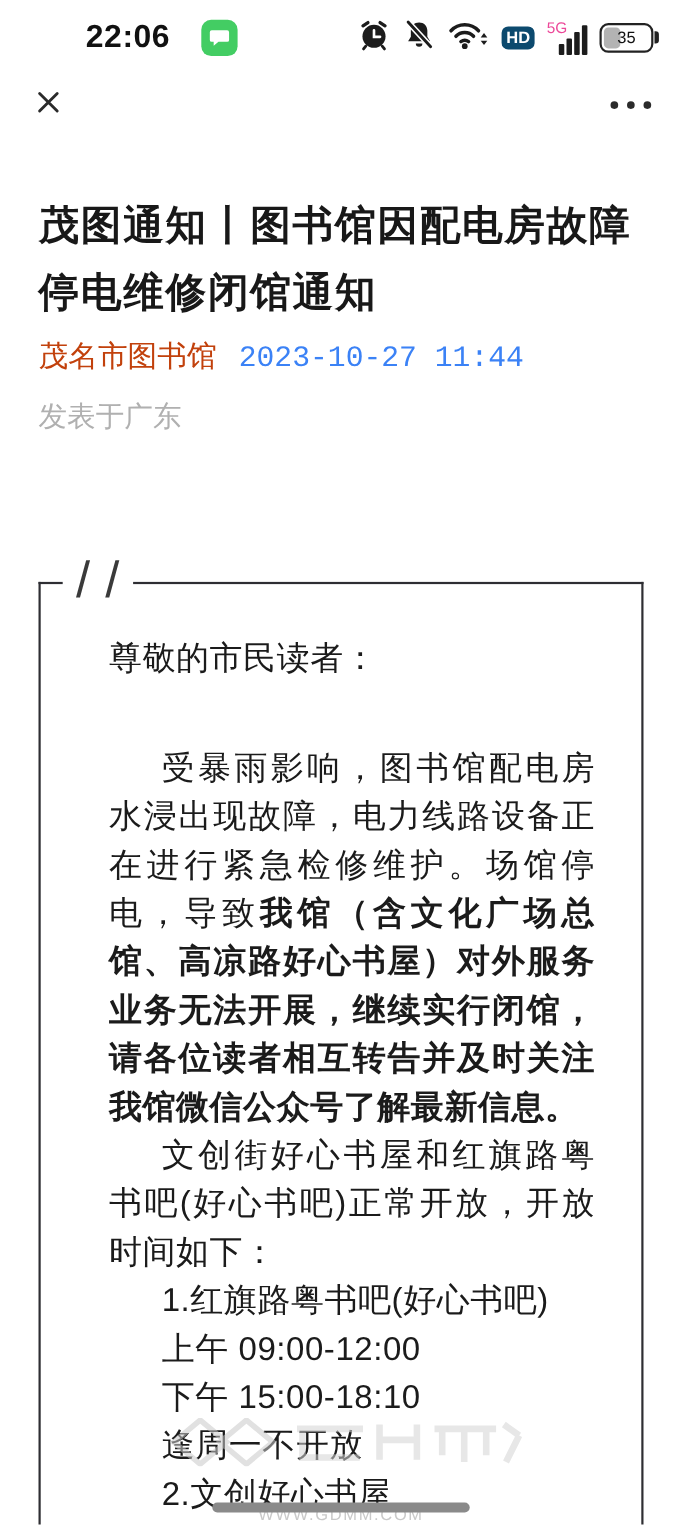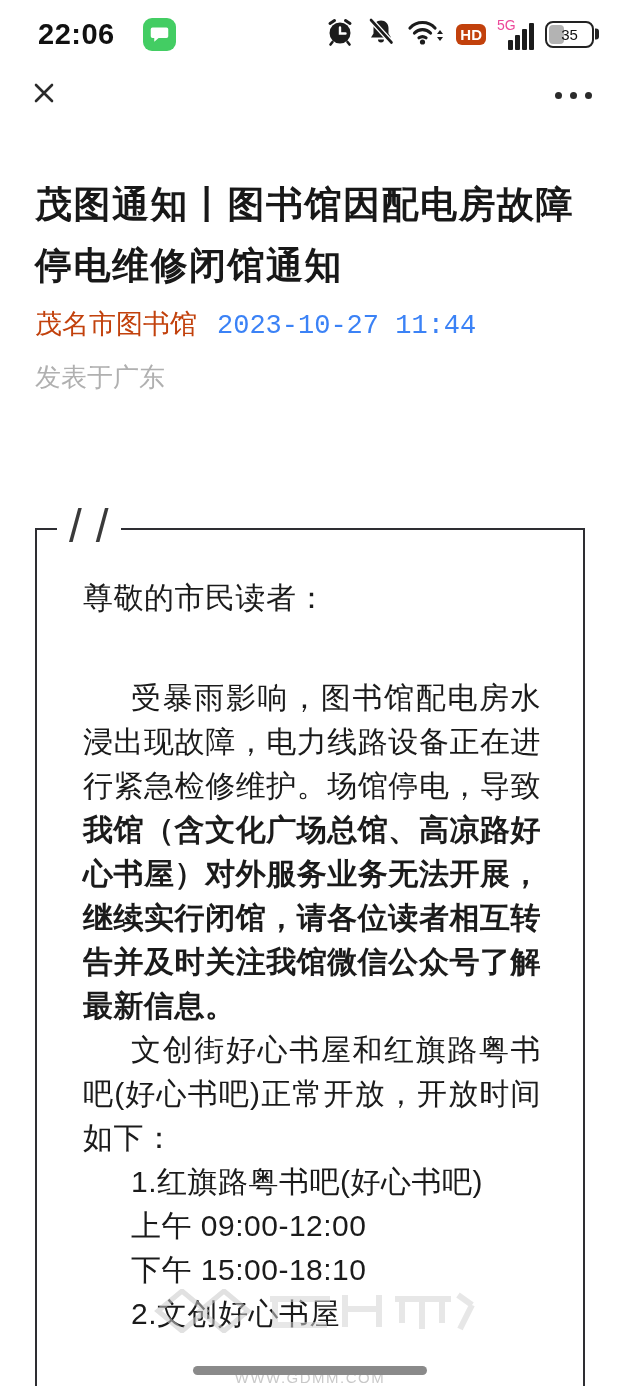--- a/index.html
+++ b/index.html
@@ -6,26 +6,26 @@
   body{
     width:620px;height:1386px;position:relative;overflow:hidden;
     background:#ffffff;font-family:"Liberation Sans","DejaVu Sans",sans-serif;
     color:#1a1a1a;
   }
   
   .status-bar{
     height:62px;display:flex;justify-content:space-between;align-items:center;
     padding:6px 26px 0 38px;box-sizing:border-box;
   }
-  .sb-left{display:flex;align-items:center;gap:28px;}
+  .sb-left{display:flex;align-items:center;gap:28px;margin-left:40px;}
   .sb-time{font-size:29px;font-weight:600;color:#111;letter-spacing:.5px;}
   .msg-icon{width:33px;height:33px;border-radius:9px;background:#43cd63;
     display:flex;align-items:center;justify-content:center;}
   .sb-right{display:flex;align-items:center;gap:11px;}
-  .hd-badge{background:#c2410c;color:#fff;font-size:15px;font-weight:700;
+  .hd-badge{background:#0c4a6e;color:#fff;font-size:15px;font-weight:700;
     border-radius:6px;padding:3px 4px;line-height:1;text-align:right;}
   .signal{position:relative;width:37px;height:31px;}
   .signal .g5{position:absolute;top:-1px;left:0;font-size:14px;font-weight:400;color:#ec4899;line-height:1;}
   .signal .bars{position:absolute;bottom:0;right:0;display:flex;align-items:flex-end;gap:2px;}
   .signal .bars span{display:block;width:5px;background:#1c1c1c;border-radius:1px;}
   .battery{width:49px;height:27px;border:2.5px solid #222;border-radius:8px;
     position:relative;display:flex;align-items:center;justify-content:center;box-sizing:border-box;}
   .battery .fill{position:absolute;left:2px;top:2px;bottom:2px;width:15px;background:#b3b3b3;border-radius:4px;}
   .battery .pct{position:relative;font-size:15px;font-weight:500;color:#111;}
   .battery .nub{position:absolute;right:-7px;top:50%;transform:translateY(-50%);
@@ -142,27 +142,28 @@
   </div>
   <div class="location">发表于广东</div>
 </div>
 
 <div class="notice-wrap">
   <div class="notice-box"></div>
   <div class="notice-header">
     <span class="slash">/</span>
     <span class="slash">/</span>
   </div>
-  <div class="notice-content" style="position:absolute;top:2px;left:4px;right:2px;">
+  <div class="notice-content" style="position:absolute;top:2px;left:20px;right:2px;">
     <div class="salutation">尊敬的市民读者：</div>
     <div class="para"><span>受暴雨影响，图书馆配电房水浸出现故障，电力线路设备正在进行紧急检修维护。场馆停电，导致</span><span class="bold-seg">我馆（含文化广场总馆、高凉路好心书屋）对外服务业务无法开展，继续实行闭馆，请各位读者相互转告并及时关注我馆微信公众号了解最新信息。</span></div>
     <div class="para">文创街好心书屋和红旗路粤书吧(好心书吧)正常开放，开放时间如下：</div>
     <div class="sched-line">1.红旗路粤书吧(好心书吧)</div>
     <div class="sched-line">上午 09:00-12:00</div>
     <div class="sched-line">下午 15:00-18:10</div>
+    <div class="sched-line">逢周一不开放</div>
     <div class="sched-line">2.文创好心书屋</div>
   </div>
 </div>
 
 <div class="watermark">
   <svg width="340" height="44" viewBox="0 0 340 44" style="opacity:.55;">
     <g stroke="#c9c9c9" stroke-width="5" fill="none">
       <path d="M18 22 L42 2 L66 22 L42 42 Z"></path>
       <path d="M60 22 L84 2 L108 22 L84 42 Z"></path>
     </g>

